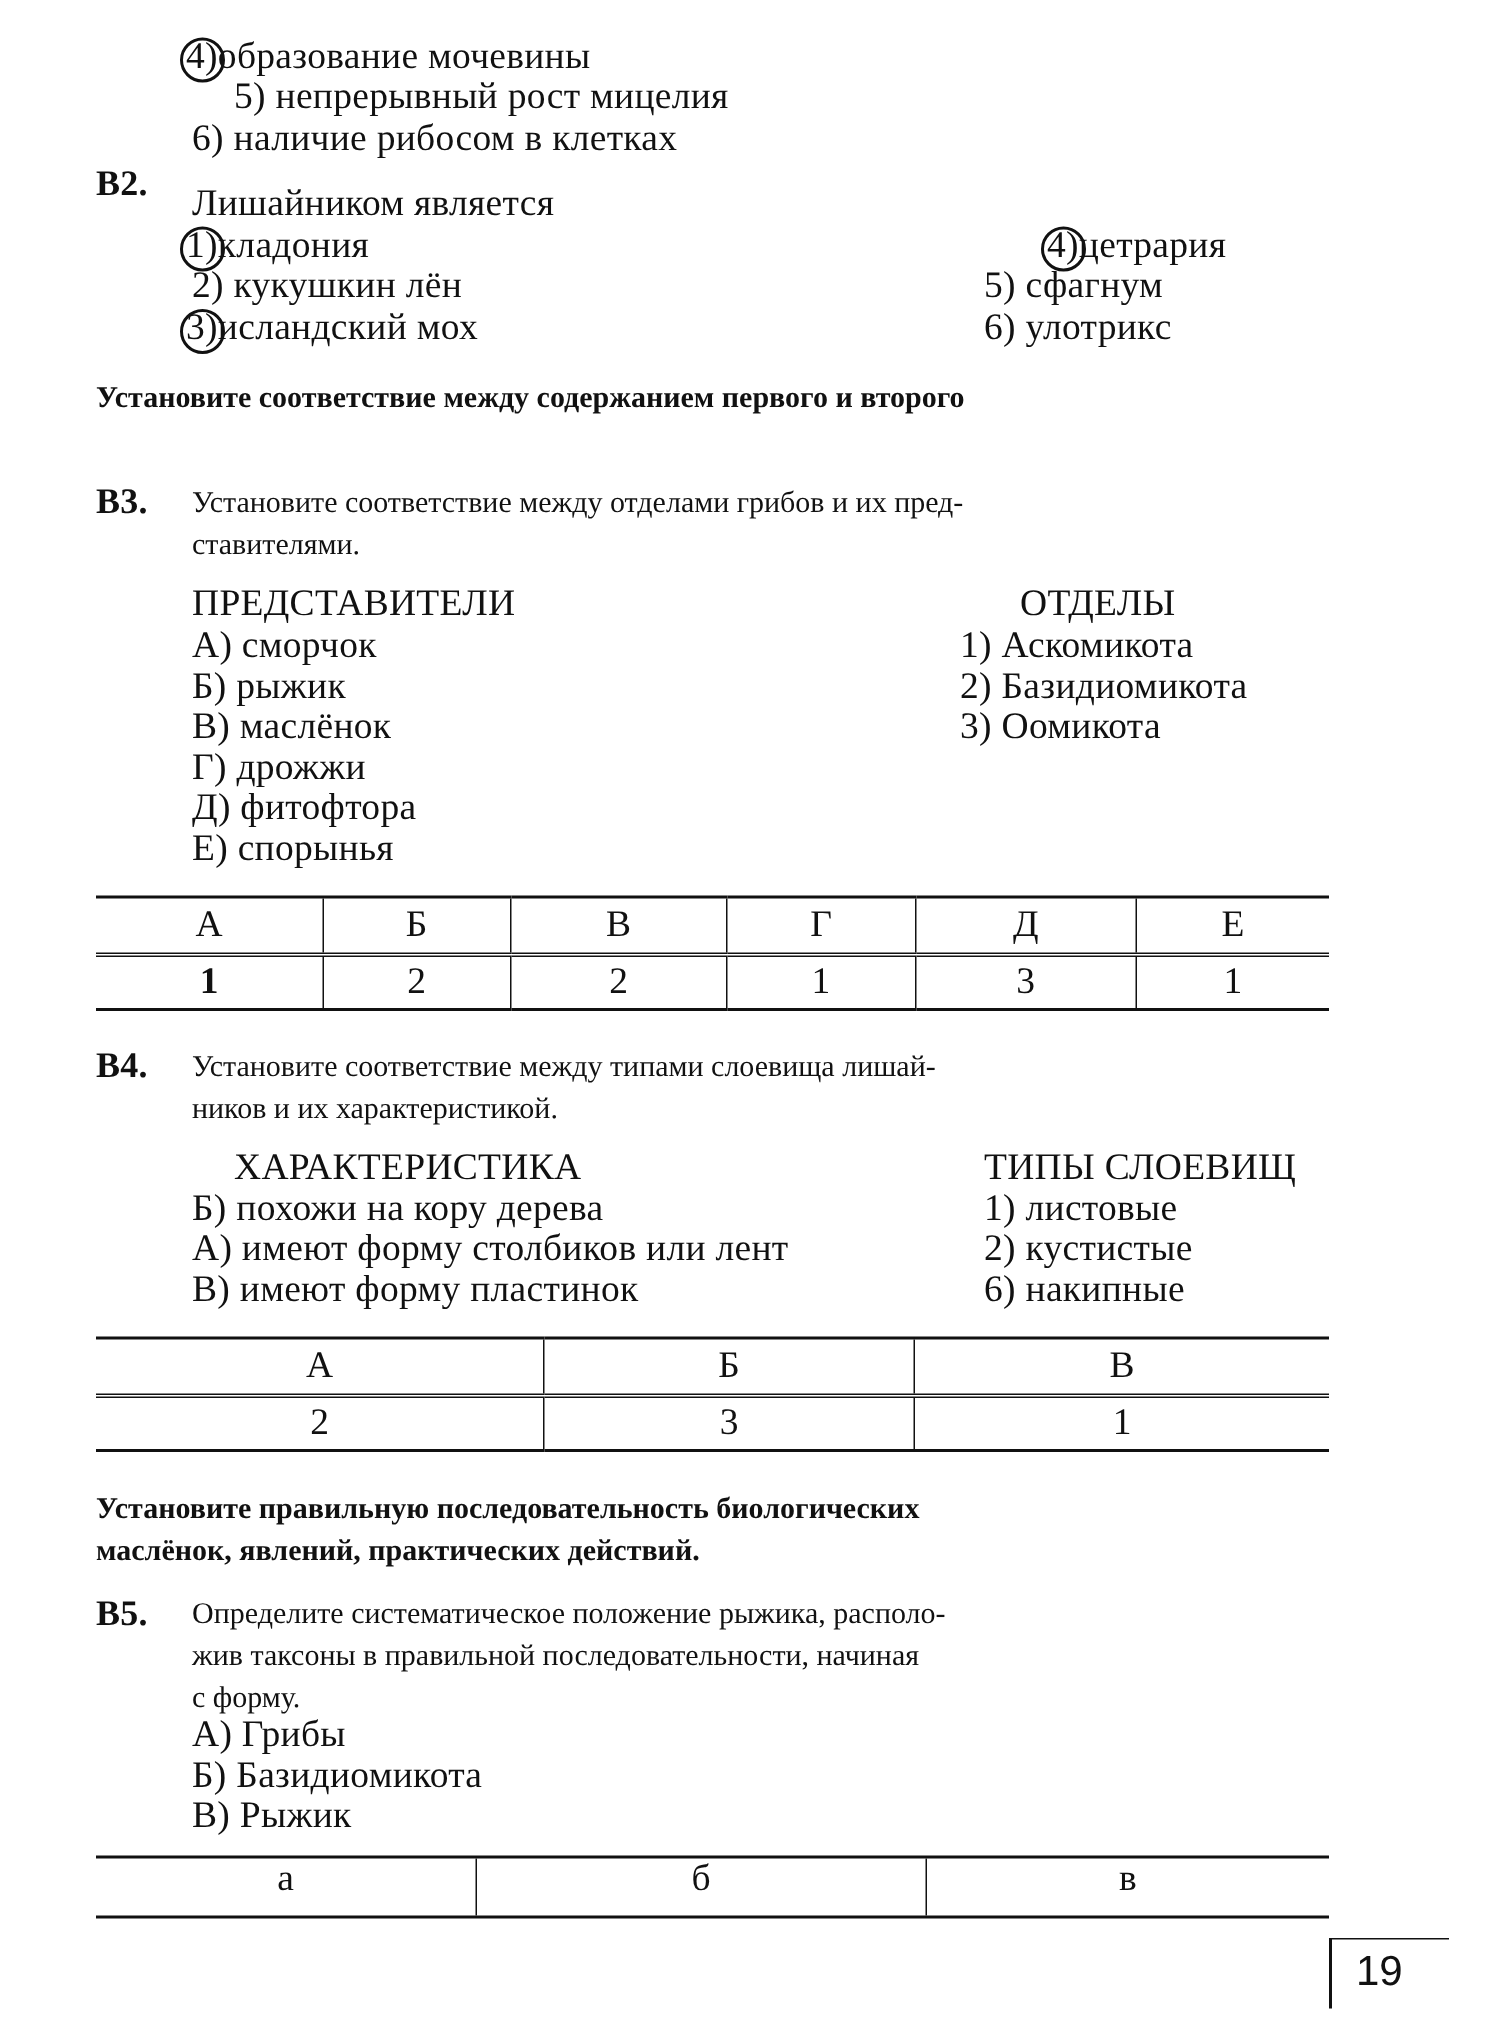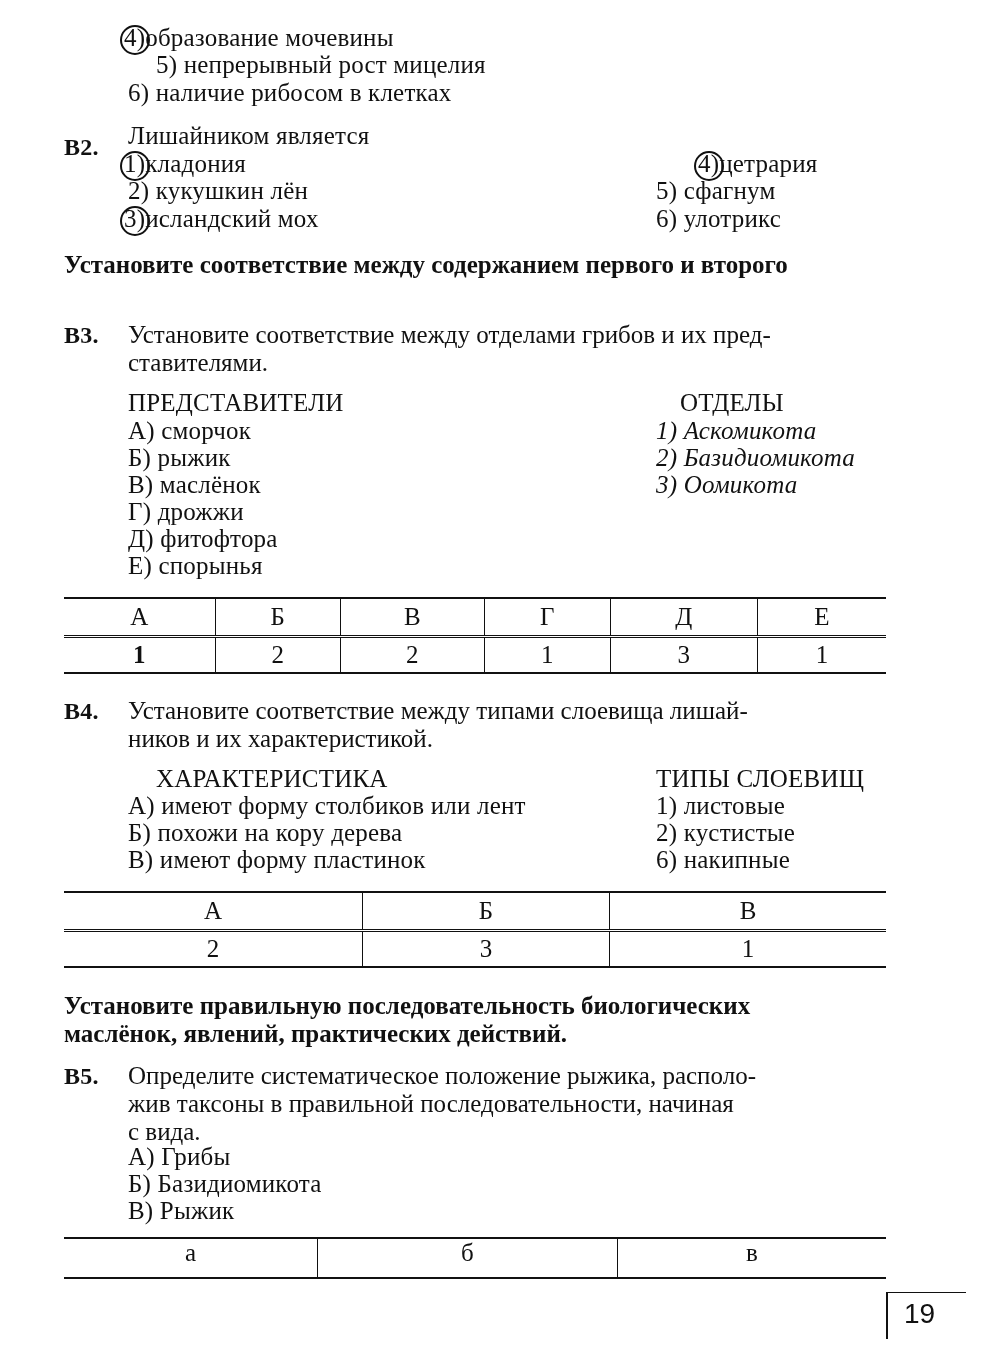--- a/index.html
+++ b/index.html
@@ -5,21 +5,21 @@
   html, body { margin: 0; padding: 0; background: #ffffff; }
   body { width: 1000px; height: 1356px; position: relative; overflow: hidden;
          font-family: "Liberation Serif", "DejaVu Serif", serif; color: #111; }
   .abs { position: absolute; }
   .line { font-size: 25px; line-height: 27px; white-space: nowrap; letter-spacing: 0.2px; }
   .bold { font-weight: bold; }
   .qnum { font-weight: bold; font-size: 24px; }
   .circled { display: inline-block; position: relative; }
   .circled::before { content: ""; position: absolute; left: -4px; top: 1px; width: 26px; height: 26px;
                      border: 2px solid #111; border-radius: 50%; }
-  .para { font-size: 25px; line-height: 28px; font-family: Liberation Serif, serif; }
+  .para { font-size: 20px; line-height: 28px; font-family: Liberation Serif, serif; }
   table.ans { position: absolute; border-collapse: collapse; font-size: 25px; }
   table.ans td { text-align: center; border-left: 1px solid #111; padding: 0; }
   table.ans td:first-child { border-left: none; }
   table.ans tr.hdr td { border-top: 2px solid #111; border-bottom: 3px double #111; height: 36px; }
   table.ans tr.val td { border-bottom: 2px solid #111; height: 34px; }
   .pagenum-box { position: absolute; left: 886px; top: 1292px; width: 78px; height: 46px;
                  border-left: 2px solid #111; border-top: 1px solid #111; }
   .pagenum { position: absolute; left: 904px; top: 1298px; font-family: "Liberation Sans", sans-serif;
              font-size: 28px; }
 </style>
@@ -29,21 +29,21 @@
 <div class="abs line" style="left:124px; top:24px;">
   <span class="circled"><span>4</span></span><span>)</span><span>образование мочевины</span>
 </div>
 <div class="abs line" style="left:128px; top:51px;margin-left:28px;">
   <span>5)</span> <span>непрерывный рост мицелия</span>
 </div>
 <div class="abs line" style="left:128px; top:79px;">
   <span>6)</span> <span>наличие рибосом в клетках</span>
 </div>
 
-<div class="abs line qnum" style="left:64px; top:134px;">В2.</div>
+<div class="abs line qnum" style="left:64px; top:110px;">В2.</div>
 <div class="abs line" style="left:128px; top:122px;">Лишайником является</div>
 
 <div class="abs line" style="left:124px; top:150px;">
   <span class="circled"><span>1)</span></span><span>кладония</span>
 </div>
 <div class="abs line" style="left:128px; top:177px;">
   <span>2)</span> <span>кукушкин лён</span>
 </div>
 <div class="abs line" style="left:124px; top:205px;">
   <span class="circled"><span>3)</span></span><span>исландский мох</span>
@@ -72,21 +72,21 @@
 <div class="abs line" style="left:128px; top:389px;">ПРЕДСТАВИТЕЛИ</div>
 <div class="abs" style="left:128px; top:417px;">
   <div class="line">А) сморчок</div>
   <div class="line">Б) рыжик</div>
   <div class="line">В) маслёнок</div>
   <div class="line">Г) дрожжи</div>
   <div class="line">Д) фитофтора</div>
   <div class="line">Е) спорынья</div>
 </div>
 <div class="abs line" style="left:656px; top:389px;margin-left:24px;">ОТДЕЛЫ</div>
-<div class="abs" style="left:656px; top:417px;font-style:italic;">
+<div class="abs" style="left:640px; top:417px;">
   <div class="line">1) Аскомикота</div>
   <div class="line">2) Базидиомикота</div>
   <div class="line">3) Оомикота</div>
 </div>
 
 <table class="ans" style="left:64px; top:597px; width:822px;">
   <tbody>
       <tr class="hdr">
     <td>А</td>
     <td>Б</td>
@@ -107,22 +107,22 @@
   </table>
 
 <div class="abs line qnum" style="left:64px; top:698px;">В4.</div>
 <div class="abs para" style="left:128px; top:697px; width:758px;">
   <div>Установите соответствие между типами слоевища лишай-</div>
   <div>ников и их характеристикой.</div>
 </div>
 
 <div class="abs line" style="left:128px; top:765px;margin-left:28px;">ХАРАКТЕРИСТИКА</div>
 <div class="abs" style="left:128px; top:792px;">
+  <div class="line">Б) похожи на кору дерева</div>
   <div class="line">А) имеют форму столбиков или лент</div>
-  <div class="line">Б) похожи на кору дерева</div>
   <div class="line">В) имеют форму пластинок</div>
 </div>
 <div class="abs line" style="left:656px; top:765px;">ТИПЫ СЛОЕВИЩ</div>
 <div class="abs" style="left:656px; top:792px;">
   <div class="line">1) листовые</div>
   <div class="line">2) кустистые</div>
   <div class="line">6) накипные</div>
 </div>
 
 <table class="ans" style="left:64px; top:891px; width:822px;">
@@ -142,21 +142,21 @@
 
 <div class="abs para bold" style="left:64px; top:992px; width:822px;">
   <div>Установите правильную последовательность биологических</div>
   <div>маслёнок, явлений, практических действий.</div>
 </div>
 
 <div class="abs line qnum" style="left:64px; top:1063px;">В5.</div>
 <div class="abs para" style="left:128px; top:1062px; width:758px;">
   <div>Определите систематическое положение рыжика, располо-</div>
   <div>жив таксоны в правильной последовательности, начиная</div>
-  <div>с вида.</div>
+  <div>с форму.</div>
 </div>
 <div class="abs" style="left:128px; top:1143px;">
   <div class="line">А) Грибы</div>
   <div class="line">Б) Базидиомикота</div>
   <div class="line">В) Рыжик</div>
 </div>
 
 <table class="ans" style="left:64px; top:1237px; width:822px;">
   <tbody>
       <tr class="val" style="vertical-align:top;">

